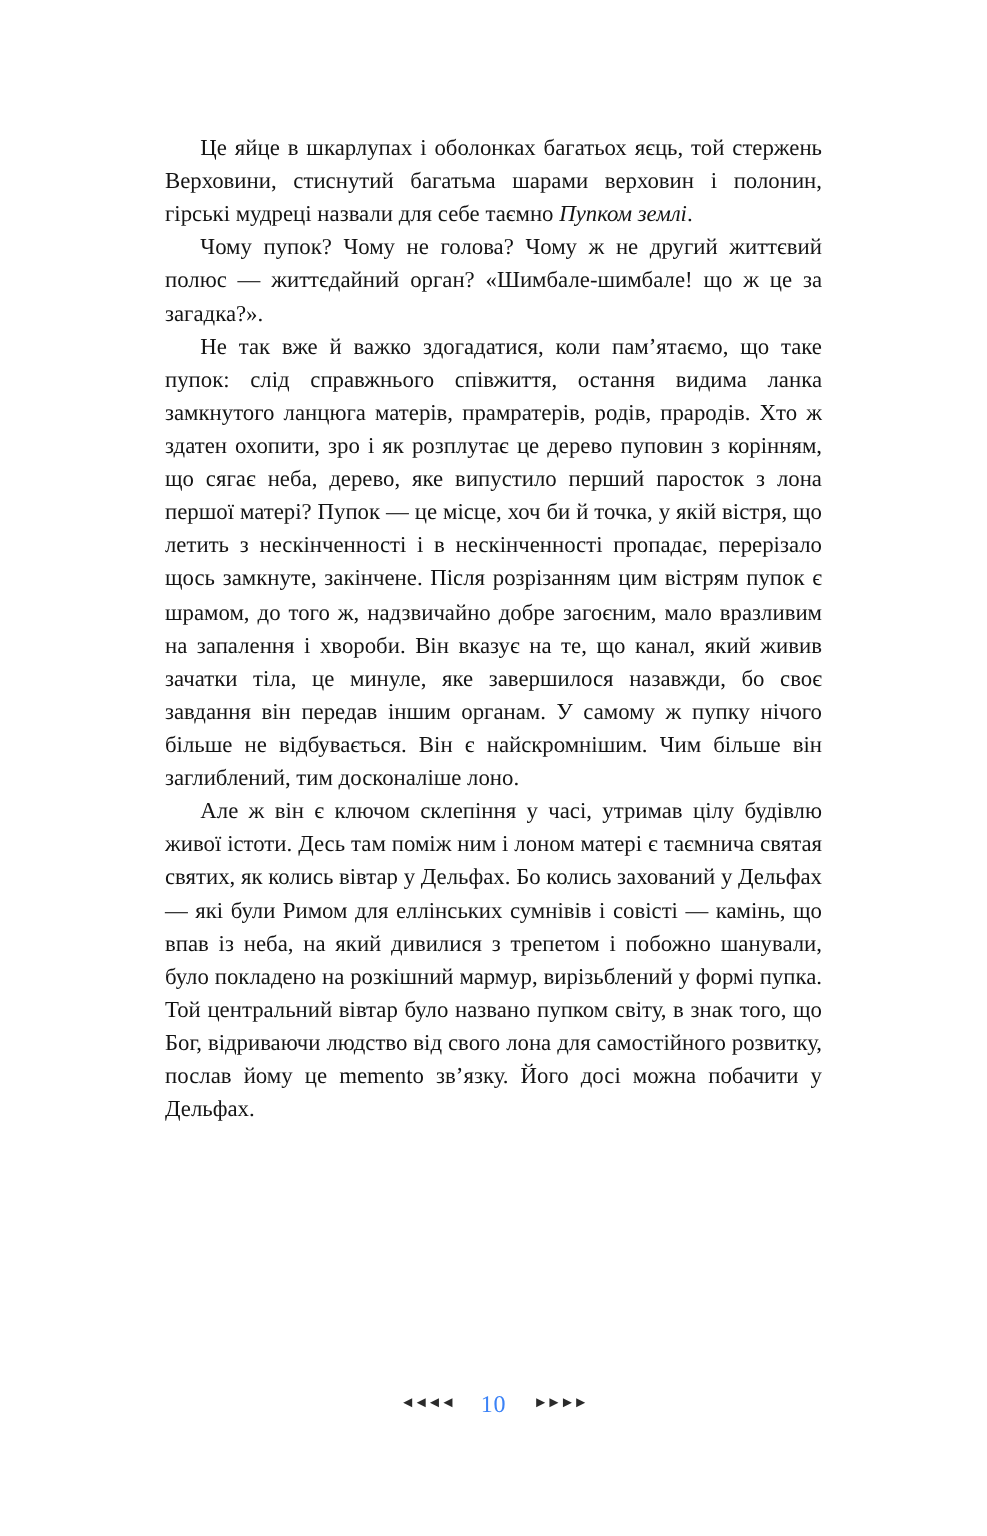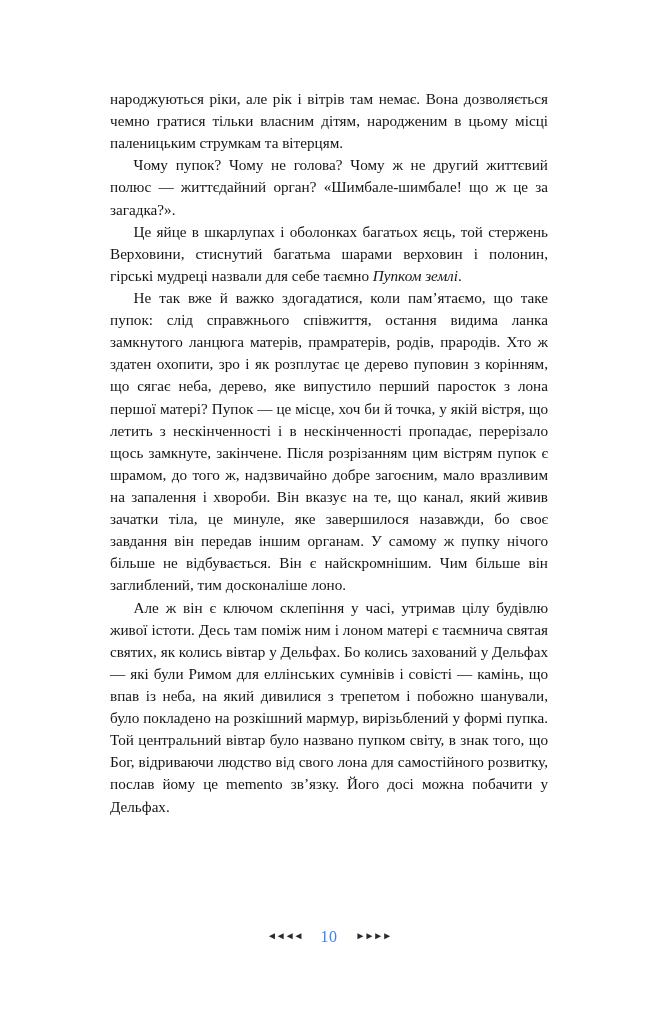--- a/index.html
+++ b/index.html
@@ -61,25 +61,24 @@
     letter-spacing: 0.5px;
   }
 </style>
 </head>
 <body>
 
 <div class="page">
 
   <div class="body-text">
 
-    <p>народжуються ріки, але рік і вітрів там немає. Вона дозволяється чемно гратися тільки власним дітям, народженим в цьому місці паленицьким струмкам та вітерцям.</p>
+
+    <p class="indent"><span>Це яйце в шкарлупах і оболонках багатьох яєць, той стержень Верховини, стиснутий багатьма шарами верховин і полонин, гірські мудреці назвали для себе таємно </span><em>Пупком землі</em><span>.</span></p>
 
     <p class="indent">Чому пупок? Чому не голова? Чому ж не другий життєвий полюс — життєдайний орган? «Шимбале-шимбале! що ж це за загадка?».</p>
-
-    <p class="indent"><span>Це яйце в шкарлупах і оболонках багатьох яєць, той стержень Верховини, стиснутий багатьма шарами верховин і полонин, гірські мудреці назвали для себе таємно </span><em>Пупком землі</em><span>.</span></p>
 
     <p class="indent">Не так вже й важко здогадатися, коли пам’ятаємо, що таке пупок: слід справжнього співжиття, остання видима ланка замкнутого ланцюга матерів, прамратерів, родів, прародів. Хто ж здатен охопити, зро і як розплутає це дерево пуповин з корінням, що сягає неба, дерево, яке випустило перший паросток з лона першої матері? Пупок — це місце, хоч би й точка, у якій вістря, що летить з нескінченності і в нескінченності пропадає, перерізало щось замкнуте, закінчене. Після розрізанням цим вістрям пупок є шрамом, до того ж, надзвичайно добре загоєним, мало вразливим на запалення і хвороби. Він вказує на те, що канал, який живив зачатки тіла, це минуле, яке завершилося назавжди, бо своє завдання він передав іншим органам. У самому ж пупку нічого більше не відбувається. Він є найскромнішим. Чим більше він заглиблений, тим досконаліше лоно.</p>
 
     <p class="indent">Але ж він є ключом склепіння у часі, утримав цілу будівлю живої істоти. Десь там поміж ним і лоном матері є таємнича святая святих, як колись вівтар у Дельфах. Бо колись захований у Дельфах — які були Римом для еллінських сумнівів і совісті — камінь, що впав із неба, на який дивилися з трепетом і побожно шанували, було покладено на розкішний мармур, вирізьблений у формі пупка. Той центральний вівтар було названо пупком світу, в знак того, що Бог, відриваючи людство від свого лона для самостійного розвитку, послав йому це memento зв’язку. Його досі можна побачити у Дельфах.</p>
 
   </div>
 
   <div class="footer">
     <span class="ornament">◄◄◄◄</span>
     <span class="folio">10</span>

